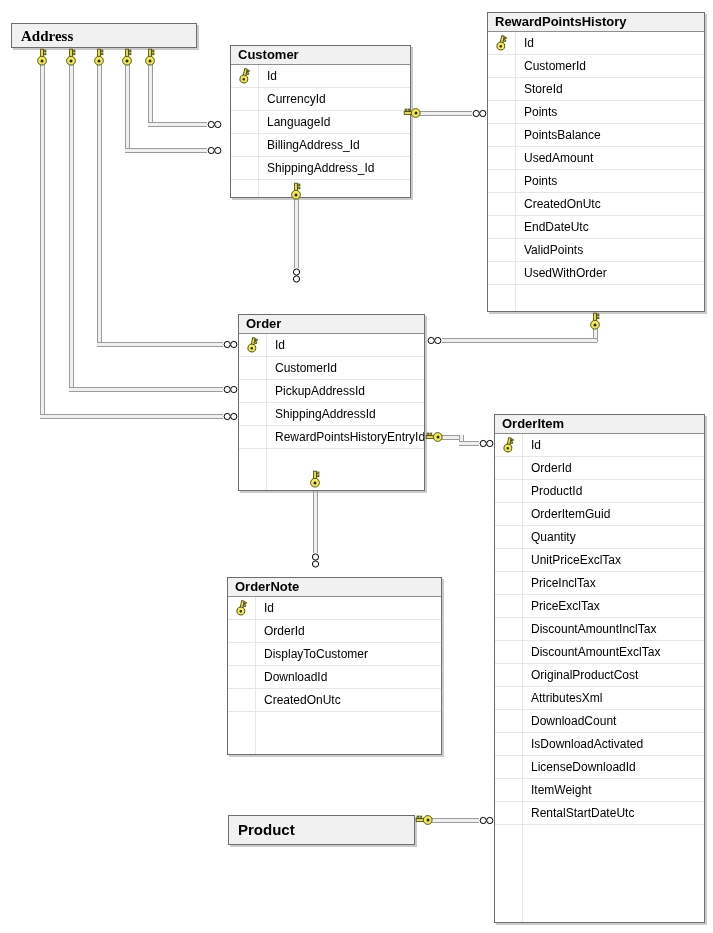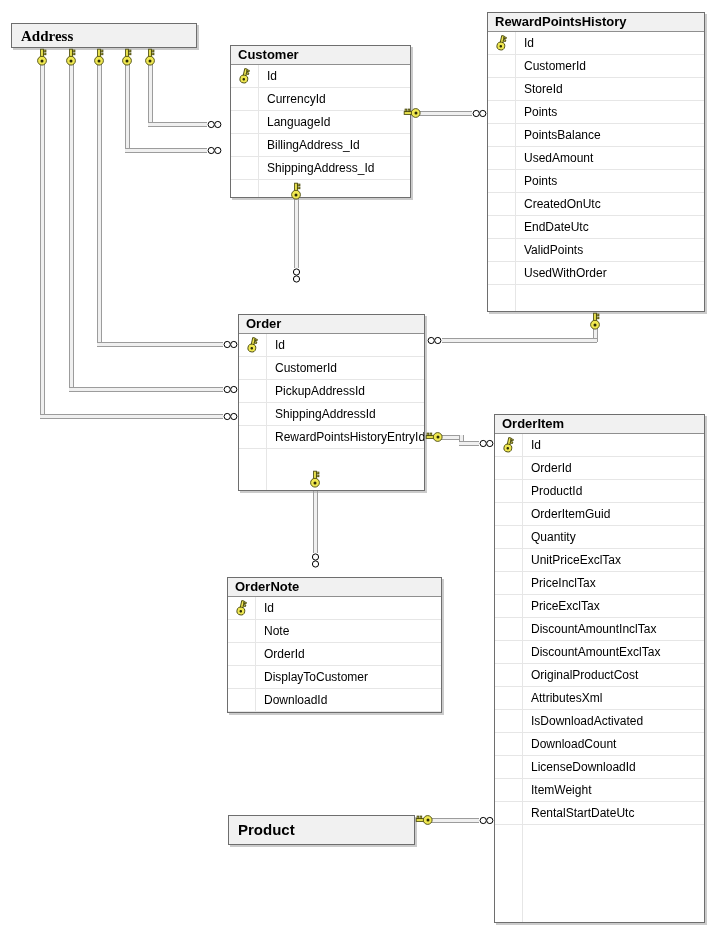--- a/index.html
+++ b/index.html
@@ -246,41 +246,41 @@
         <div class="row">
           <span class="pk-cell"></span>
           <span class="col-name">OriginalProductCost</span>
         </div>
         <div class="row">
           <span class="pk-cell"></span>
           <span class="col-name">AttributesXml</span>
         </div>
         <div class="row">
           <span class="pk-cell"></span>
+          <span class="col-name">DownloadCount</span>
+        </div>
+        <div class="row">
+          <span class="pk-cell"></span>
           <span class="col-name">IsDownloadActivated</span>
         </div>
         <div class="row">
           <span class="pk-cell"></span>
-          <span class="col-name">DownloadCount</span>
-        </div>
-        <div class="row">
-          <span class="pk-cell"></span>
           <span class="col-name">LicenseDownloadId</span>
         </div>
         <div class="row">
           <span class="pk-cell"></span>
           <span class="col-name">ItemWeight</span>
         </div>
         <div class="row">
           <span class="pk-cell"></span>
           <span class="col-name">RentalStartDateUtc</span>
         </div>
       </div>
     </div>
-    <div class="tbl" style="left: 227px; top: 577px; width: 215px; height: 136px;">
+    <div class="tbl" style="left: 227px; top: 577px; width: 215px; height: 178px;">
       <div class="tbl-header"><span>OrderNote</span></div>
       <div class="tbl-body" style="height: 157px;">
         <div class="pk-col-sep"></div>
         <div class="row">
           <span class="pk-cell">
             <svg width="14" height="16" viewBox="0 0 14 16">
               <g transform="rotate(12 7 8)">
                 <g fill="#f0e851" stroke="#4a4a10" stroke-width="0.9">
                   <rect x="5.2" y="0.8" width="2.6" height="8.2"></rect>
                   <rect x="7.8" y="1.6" width="2.3" height="1.5"></rect>
@@ -288,24 +288,20 @@
                   <circle cx="6.5" cy="11.2" r="3.9"></circle>
                 </g>
                 <circle cx="6.5" cy="11.5" r="1.3" fill="#2c2c05"></circle>
               </g>
             </svg>
           </span>
           <span class="col-name">Id</span>
         </div>
         <div class="row">
           <span class="pk-cell"></span>
-          <span class="col-name">Note</span>
-        </div>
-        <div class="row">
-          <span class="pk-cell"></span>
           <span class="col-name">OrderId</span>
         </div>
         <div class="row">
           <span class="pk-cell"></span>
           <span class="col-name">DisplayToCustomer</span>
         </div>
         <div class="row">
           <span class="pk-cell"></span>
           <span class="col-name">DownloadId</span>
         </div>

